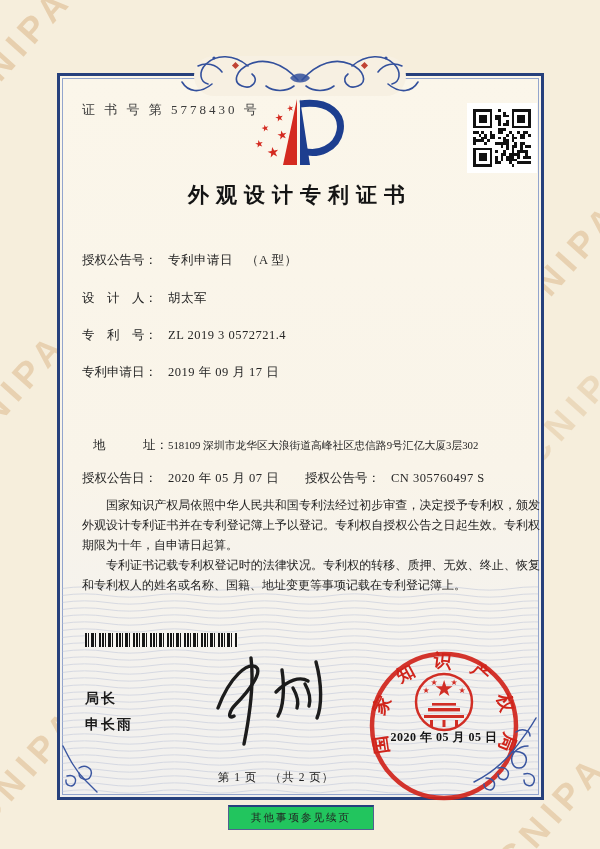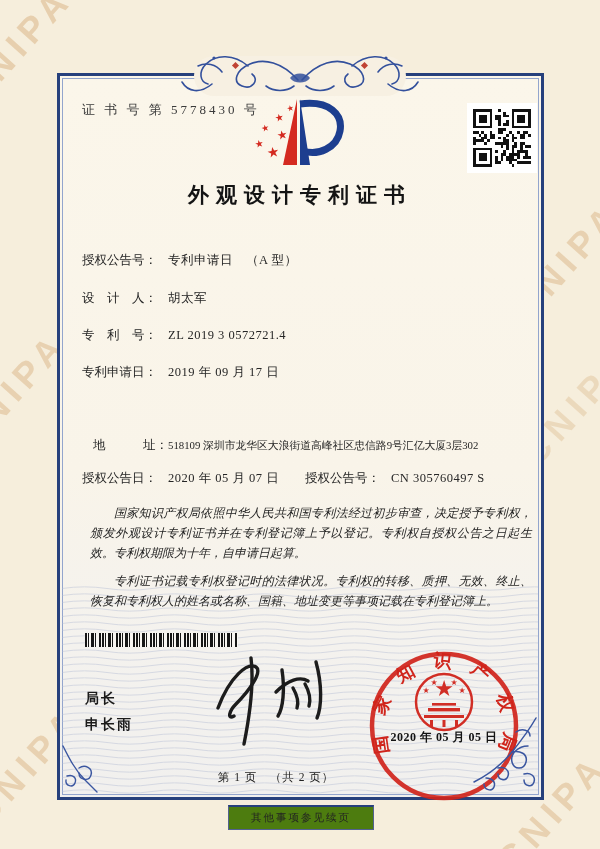--- a/index.html
+++ b/index.html
@@ -23,41 +23,41 @@
   .qr-box svg{position:absolute;left:6px;top:6px;width:58px;height:58px;}
   
   .field-row{position:absolute;left:82px;font-size:12.5px;color:#262626;white-space:nowrap;}
   .f-label{display:inline-block;width:86px;}
   .f-value{letter-spacing:0.5px;}
   .addr .f-value{font-size:10.8px;letter-spacing:0;}
   .grant2{position:absolute;left:223px;top:0;}
   
   .body-text{left:82px;top:496px;width:458px;font-size:12px;line-height:1.66;
              text-align:justify;color:#1e1e1e;}
-  .body-text p{margin:8px;text-indent:2em;font-style:italic;}
+  .body-text p{margin:0;text-indent:2em;}
   
   .barcode{left:85px;top:633px;width:153px;height:14px;
     background:repeating-linear-gradient(90deg,
       #161616 0px,#161616 2px,#f8f6f2 2px,#f8f6f2 3px,
       #161616 3px,#161616 4px,#f8f6f2 4px,#f8f6f2 6px,
       #161616 6px,#161616 9px,#f8f6f2 9px,#f8f6f2 10px,
       #161616 10px,#161616 11px,#f8f6f2 11px,#f8f6f2 14px,
       #161616 14px,#161616 16px,#f8f6f2 16px,#f8f6f2 17px);}
   
   .comm{position:absolute;left:85px;font-family:"Liberation Sans","DejaVu Sans",sans-serif;
         font-weight:600;font-size:14px;letter-spacing:2px;color:#1b1b1b;}
   .sig-svg{left:196px;top:650px;}
   
   .seal-svg{left:364px;top:646px;}
   .seal-date{left:360px;top:729px;width:168px;text-align:center;font-size:12px;
              font-weight:bold;color:#141414;letter-spacing:0.5px;}
   .page-info{left:136px;top:770px;width:280px;text-align:center;font-size:11.5px;
              color:#222;letter-spacing:1px;}
   .continuation-tab{left:228px;top:805px;width:144px;height:22px;line-height:22px;
-        background:#4d7c0f;border:1px solid #51618f;border-top:2px solid #26407c;
+        background:#22c55e;border:1px solid #51618f;border-top:2px solid #26407c;
         text-align:center;font-size:10.5px;letter-spacing:2px;color:#222;}
   svg{display:block;}
 </style>
 </head>
 <body>
 
 <div class="page">
 
   <div class="wm" style="left:-55px;top:25px;opacity:.32;">CNIPA</div>
   <div class="wm" style="left:235px;top:103px;opacity:.22;">CNIPA</div>

